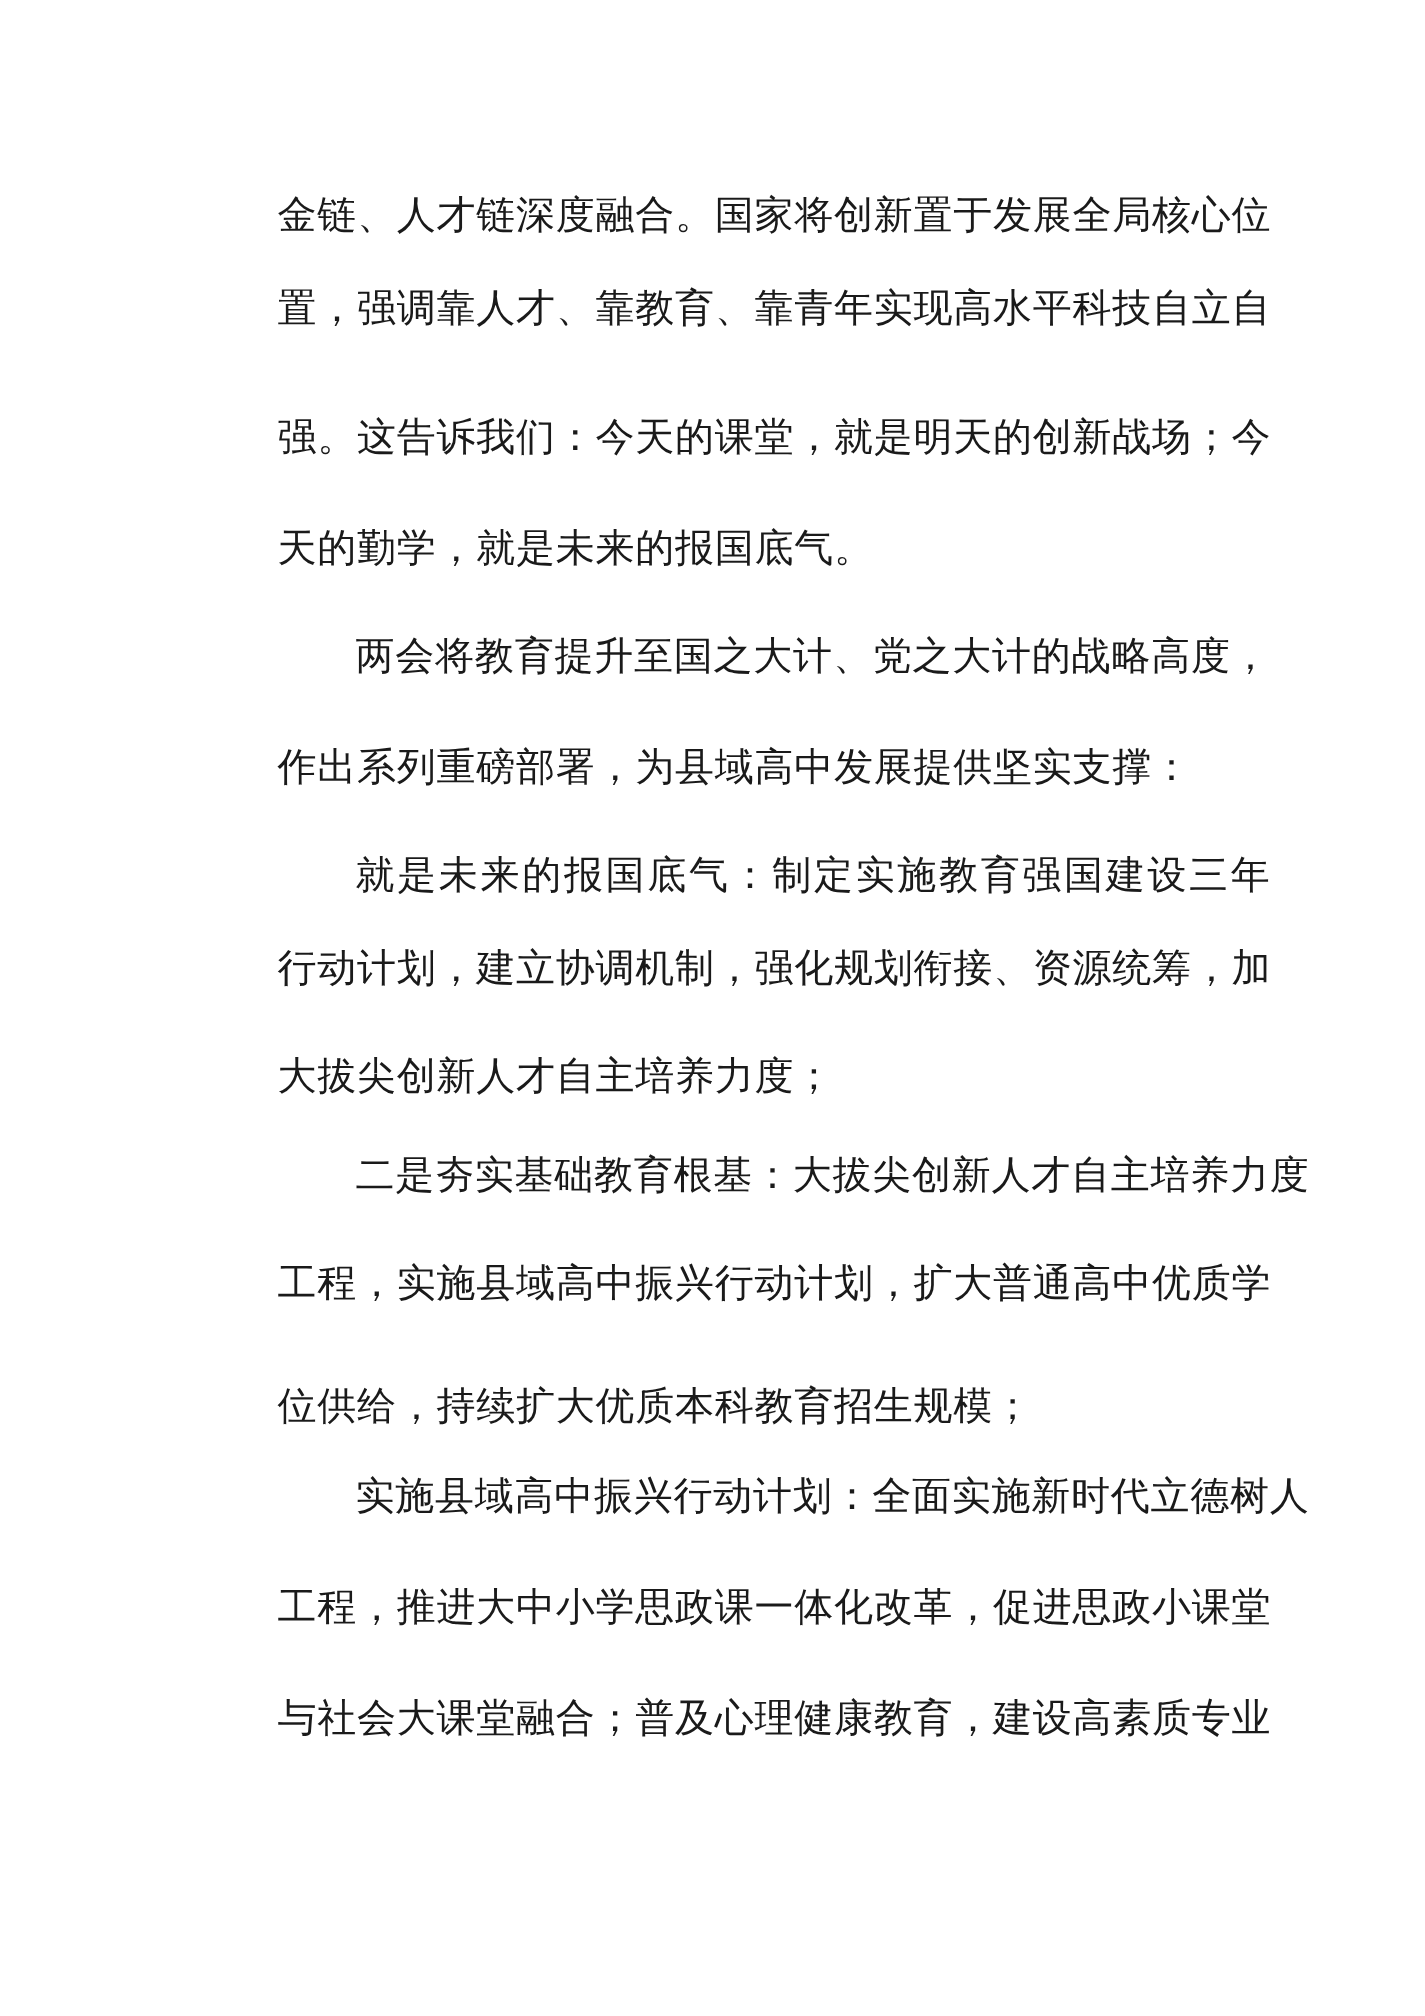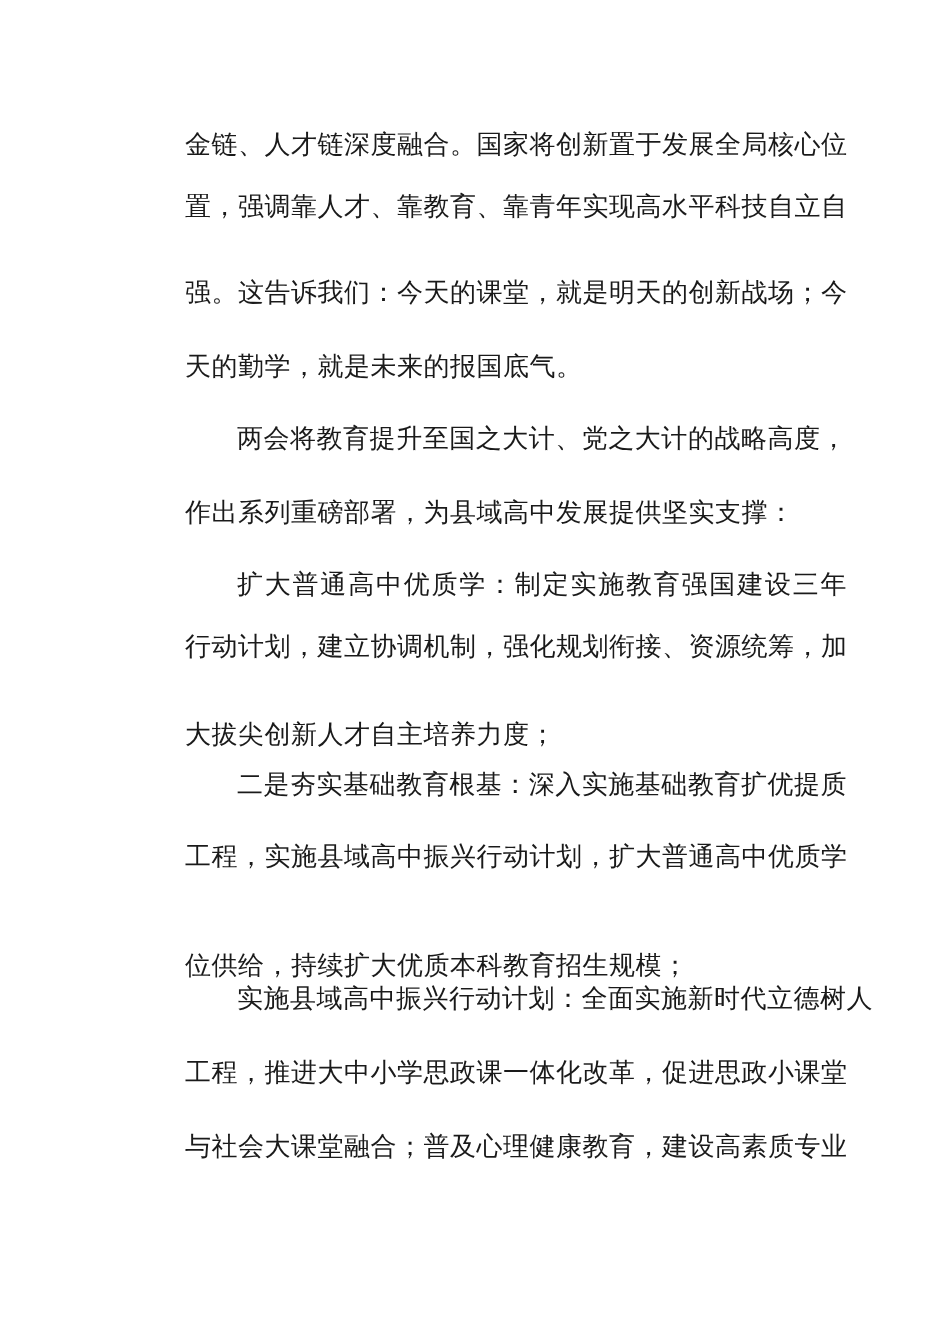--- a/index.html
+++ b/index.html
@@ -48,24 +48,24 @@
 
 <div class="page">
   <div class="line" style="top:6px">金链、人才链深度融合。国家将创新置于发展全局核心位</div>
   <div class="line" style="top:68px">置，强调靠人才、靠教育、靠青年实现高水平科技自立自</div>
   <div class="line" style="top:154px">强。这告诉我们：今天的课堂，就是明天的创新战场；今</div>
   <div class="line last" style="top:228px">天的勤学，就是未来的报国底气。</div>
 
   <div class="line indent" style="top:300px">两会将教育提升至国之大计、党之大计的战略高度，</div>
   <div class="line last" style="top:374px">作出系列重磅部署，为县域高中发展提供坚实支撑：</div>
 
-  <div class="line indent" style="top:446px">扩大普通高中优质学：制定实施教育强国建设三年</div>
+  <div class="line indent" style="top:446px">就是未来的报国底气：制定实施教育强国建设三年</div>
   <div class="line" style="top:508px">行动计划，建立协调机制，强化规划衔接、资源统筹，加</div>
-  <div class="line last" style="top:596px">大拔尖创新人才自主培养力度；</div>
+  <div class="line last" style="top:580px">大拔尖创新人才自主培养力度；</div>
 
-  <div class="line indent" style="top:646px">二是夯实基础教育根基：深入实施基础教育扩优提质</div>
+  <div class="line indent" style="top:646px">二是夯实基础教育根基：大拔尖创新人才自主培养力度</div>
   <div class="line" style="top:718px">工程，实施县域高中振兴行动计划，扩大普通高中优质学</div>
-  <div class="line last" style="top:827px">位供给，持续扩大优质本科教育招生规模；</div>
+  <div class="line last" style="top:800px">位供给，持续扩大优质本科教育招生规模；</div>
 
   <div class="line indent" style="top:860px">实施县域高中振兴行动计划：全面实施新时代立德树人</div>
   <div class="line" style="top:934px">工程，推进大中小学思政课一体化改革，促进思政小课堂</div>
   <div class="line" style="top:1008px">与社会大课堂融合；普及心理健康教育，建设高素质专业</div>
 </div>
 
 </body></html>

